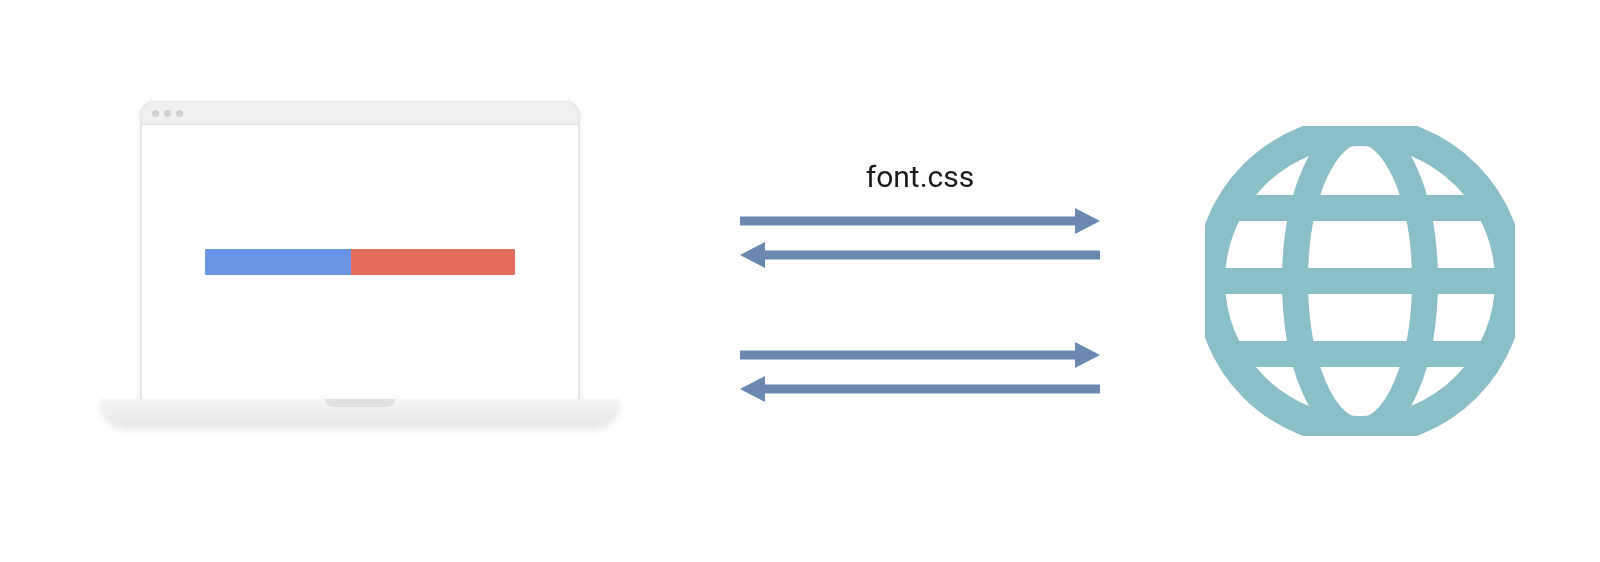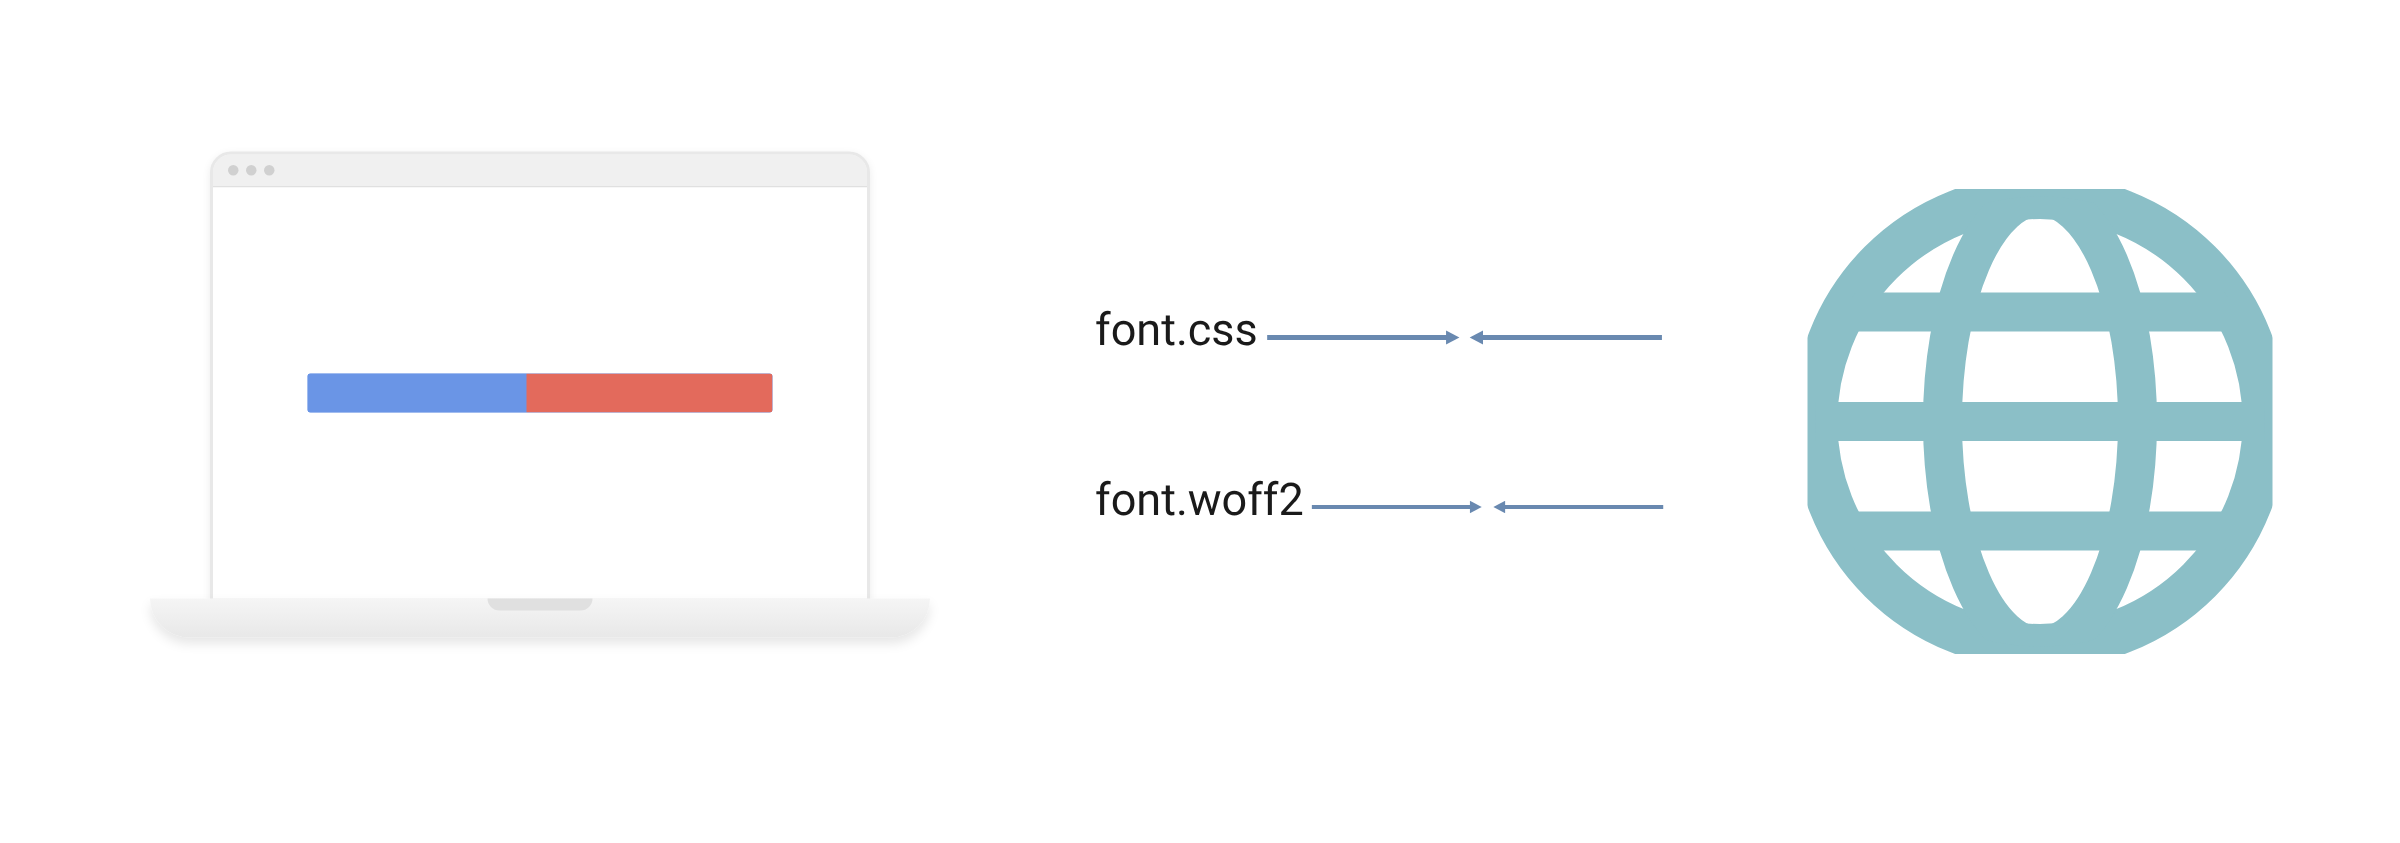--- a/index.html
+++ b/index.html
@@ -110,21 +110,21 @@
     
     .arrows-container {
       display: flex;
       flex-direction: column;
       gap: 70px;
       width: 380px;
     }
     
     .arrow-group {
       display: flex;
-      flex-direction: row;
+      flex-direction: column;
       align-items: center;
       gap: 4px;
     }
     
     .arrow-label {
       font-size: 30px;
       color: #1a1a1a;
       font-weight: 400;
       margin-bottom: 8px;
     }
@@ -176,21 +176,20 @@
       <line x1="5" y1="15" x2="345" y2="15" stroke="#6989b0" stroke-width="9"></line>
       <polygon points="340,2 365,15 340,28" fill="#6989b0"></polygon>
     </svg>
     <svg class="arrow-svg" viewBox="0 0 370 30">
       <line x1="25" y1="15" x2="365" y2="15" stroke="#6989b0" stroke-width="9"></line>
       <polygon points="30,2 5,15 30,28" fill="#6989b0"></polygon>
     </svg>
   </div>
 
   <div class="arrow-group">
-    <div class="arrow-label">font.woff2</div>
     <svg class="arrow-svg" viewBox="0 0 370 30">
       <line x1="5" y1="15" x2="345" y2="15" stroke="#6989b0" stroke-width="9"></line>
       <polygon points="340,2 365,15 340,28" fill="#6989b0"></polygon>
     </svg>
     <svg class="arrow-svg" viewBox="0 0 370 30">
       <line x1="25" y1="15" x2="365" y2="15" stroke="#6989b0" stroke-width="9"></line>
       <polygon points="30,2 5,15 30,28" fill="#6989b0"></polygon>
     </svg>
   </div>
 </div>

